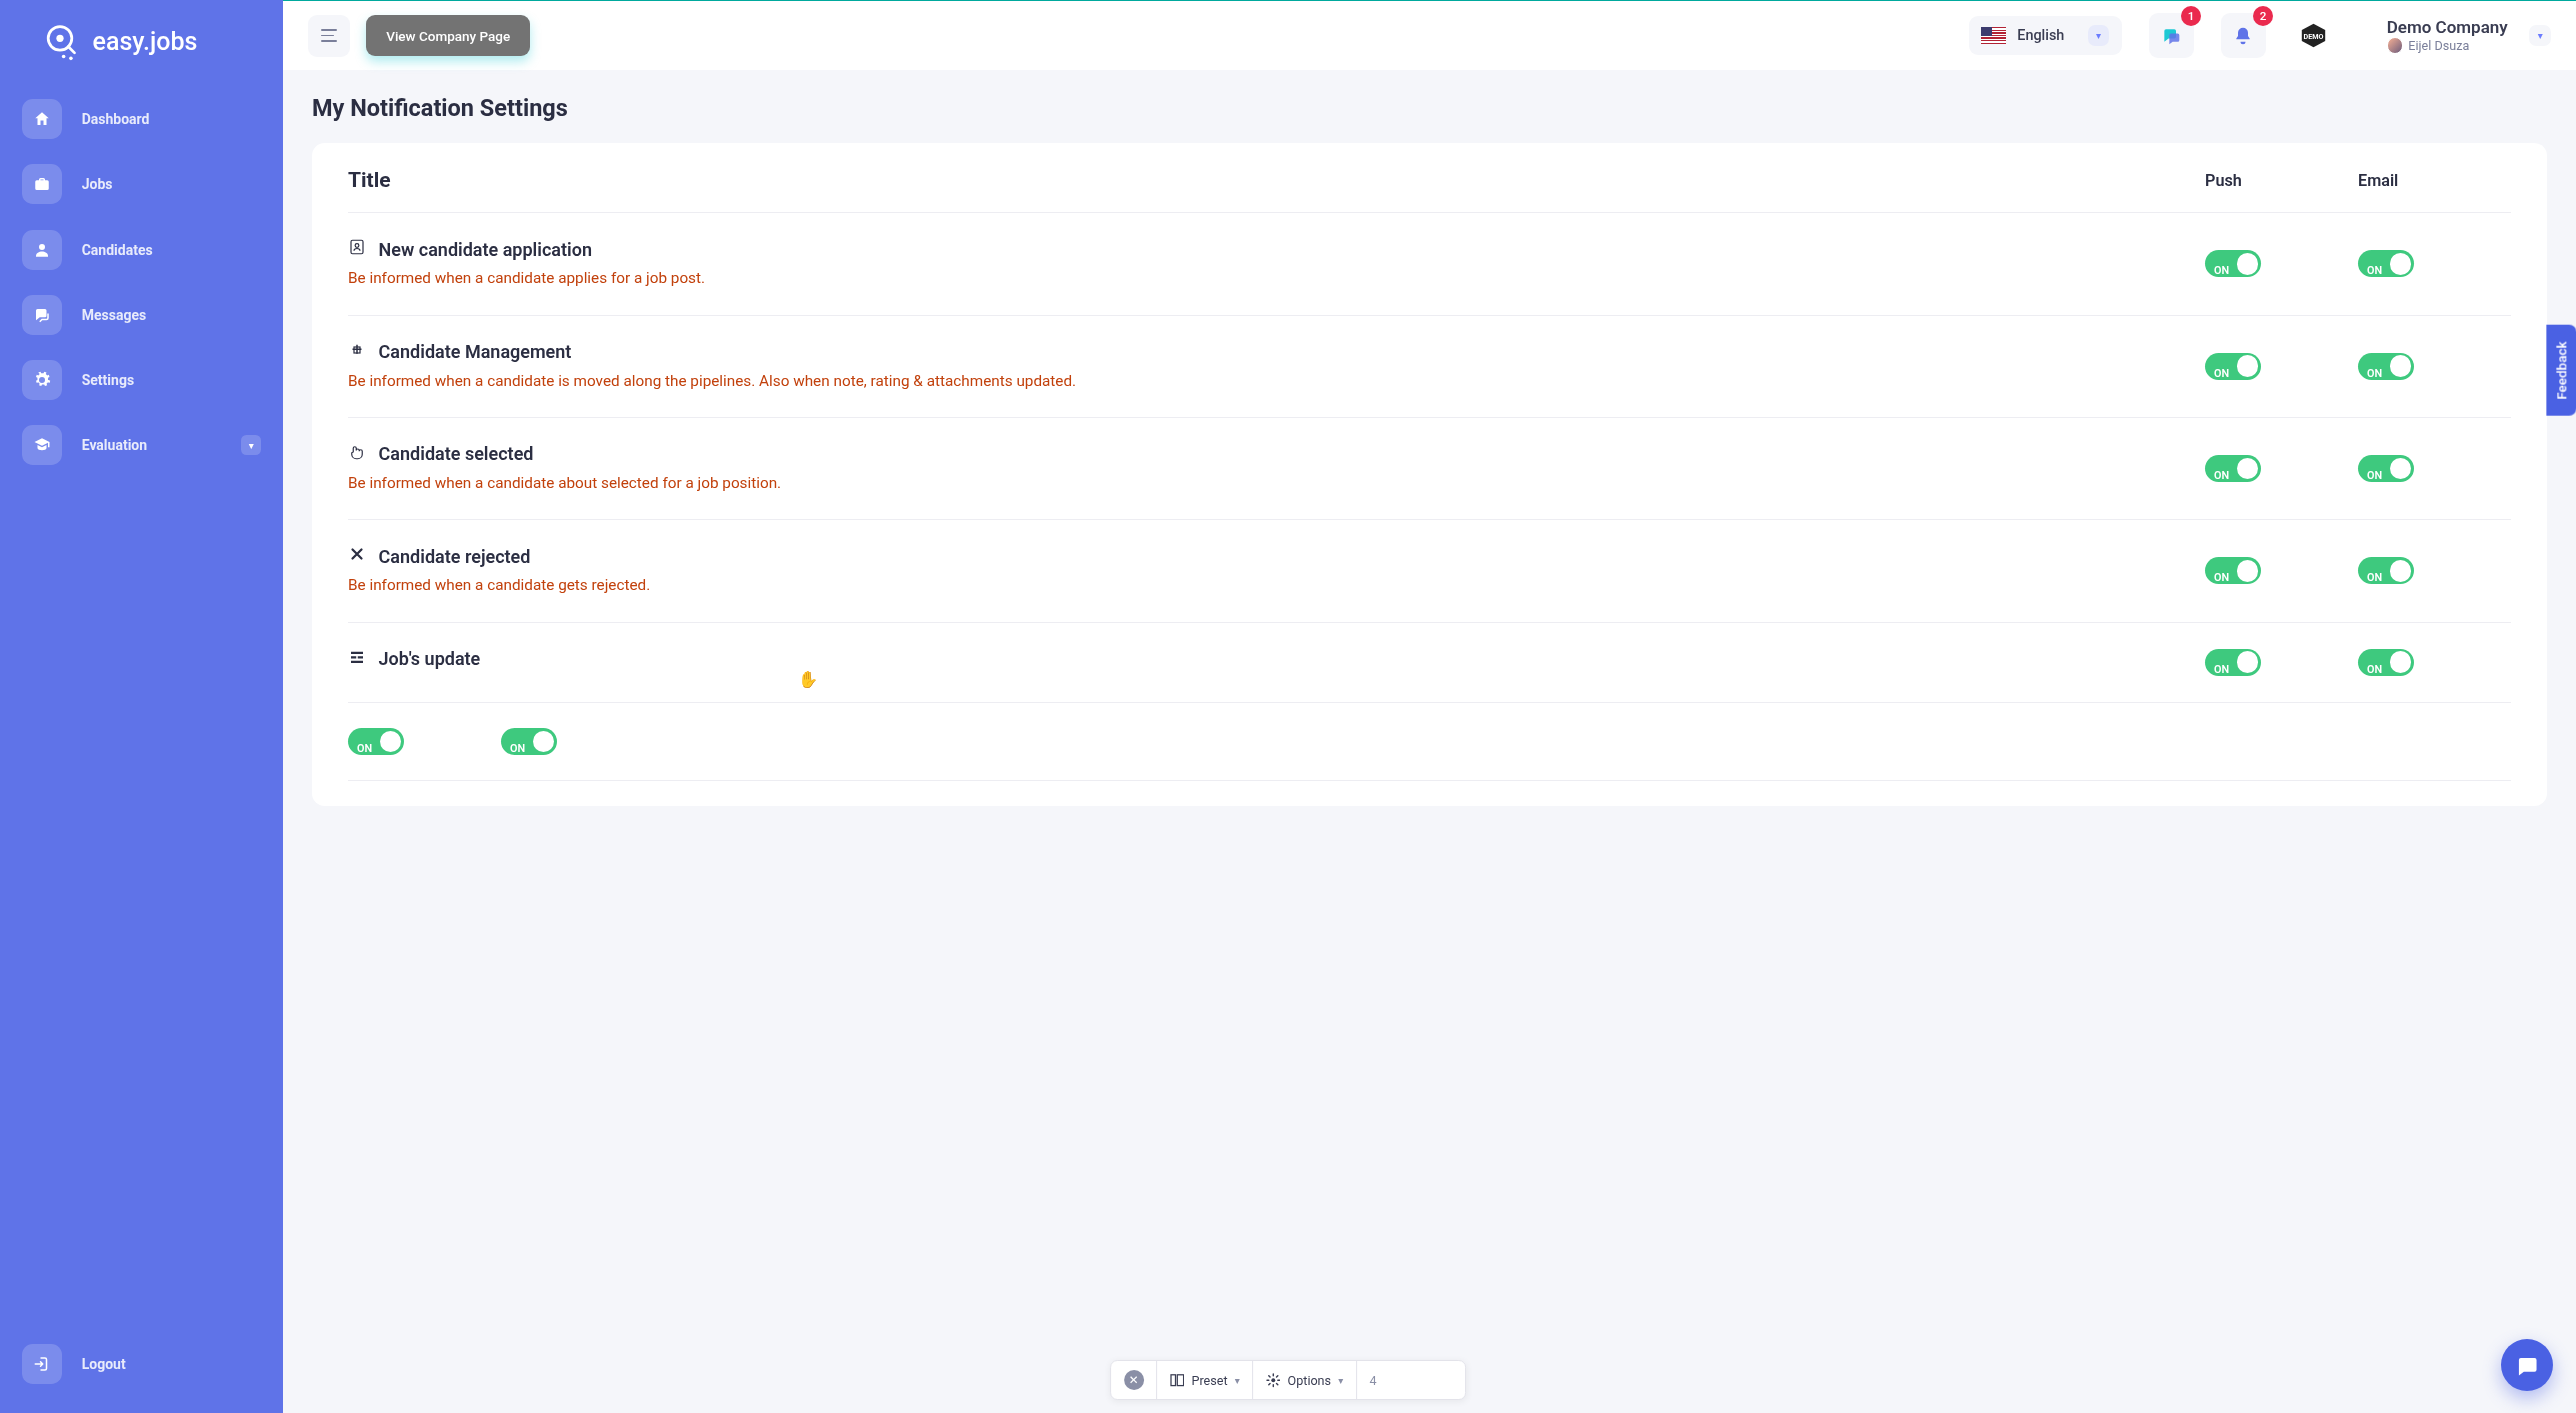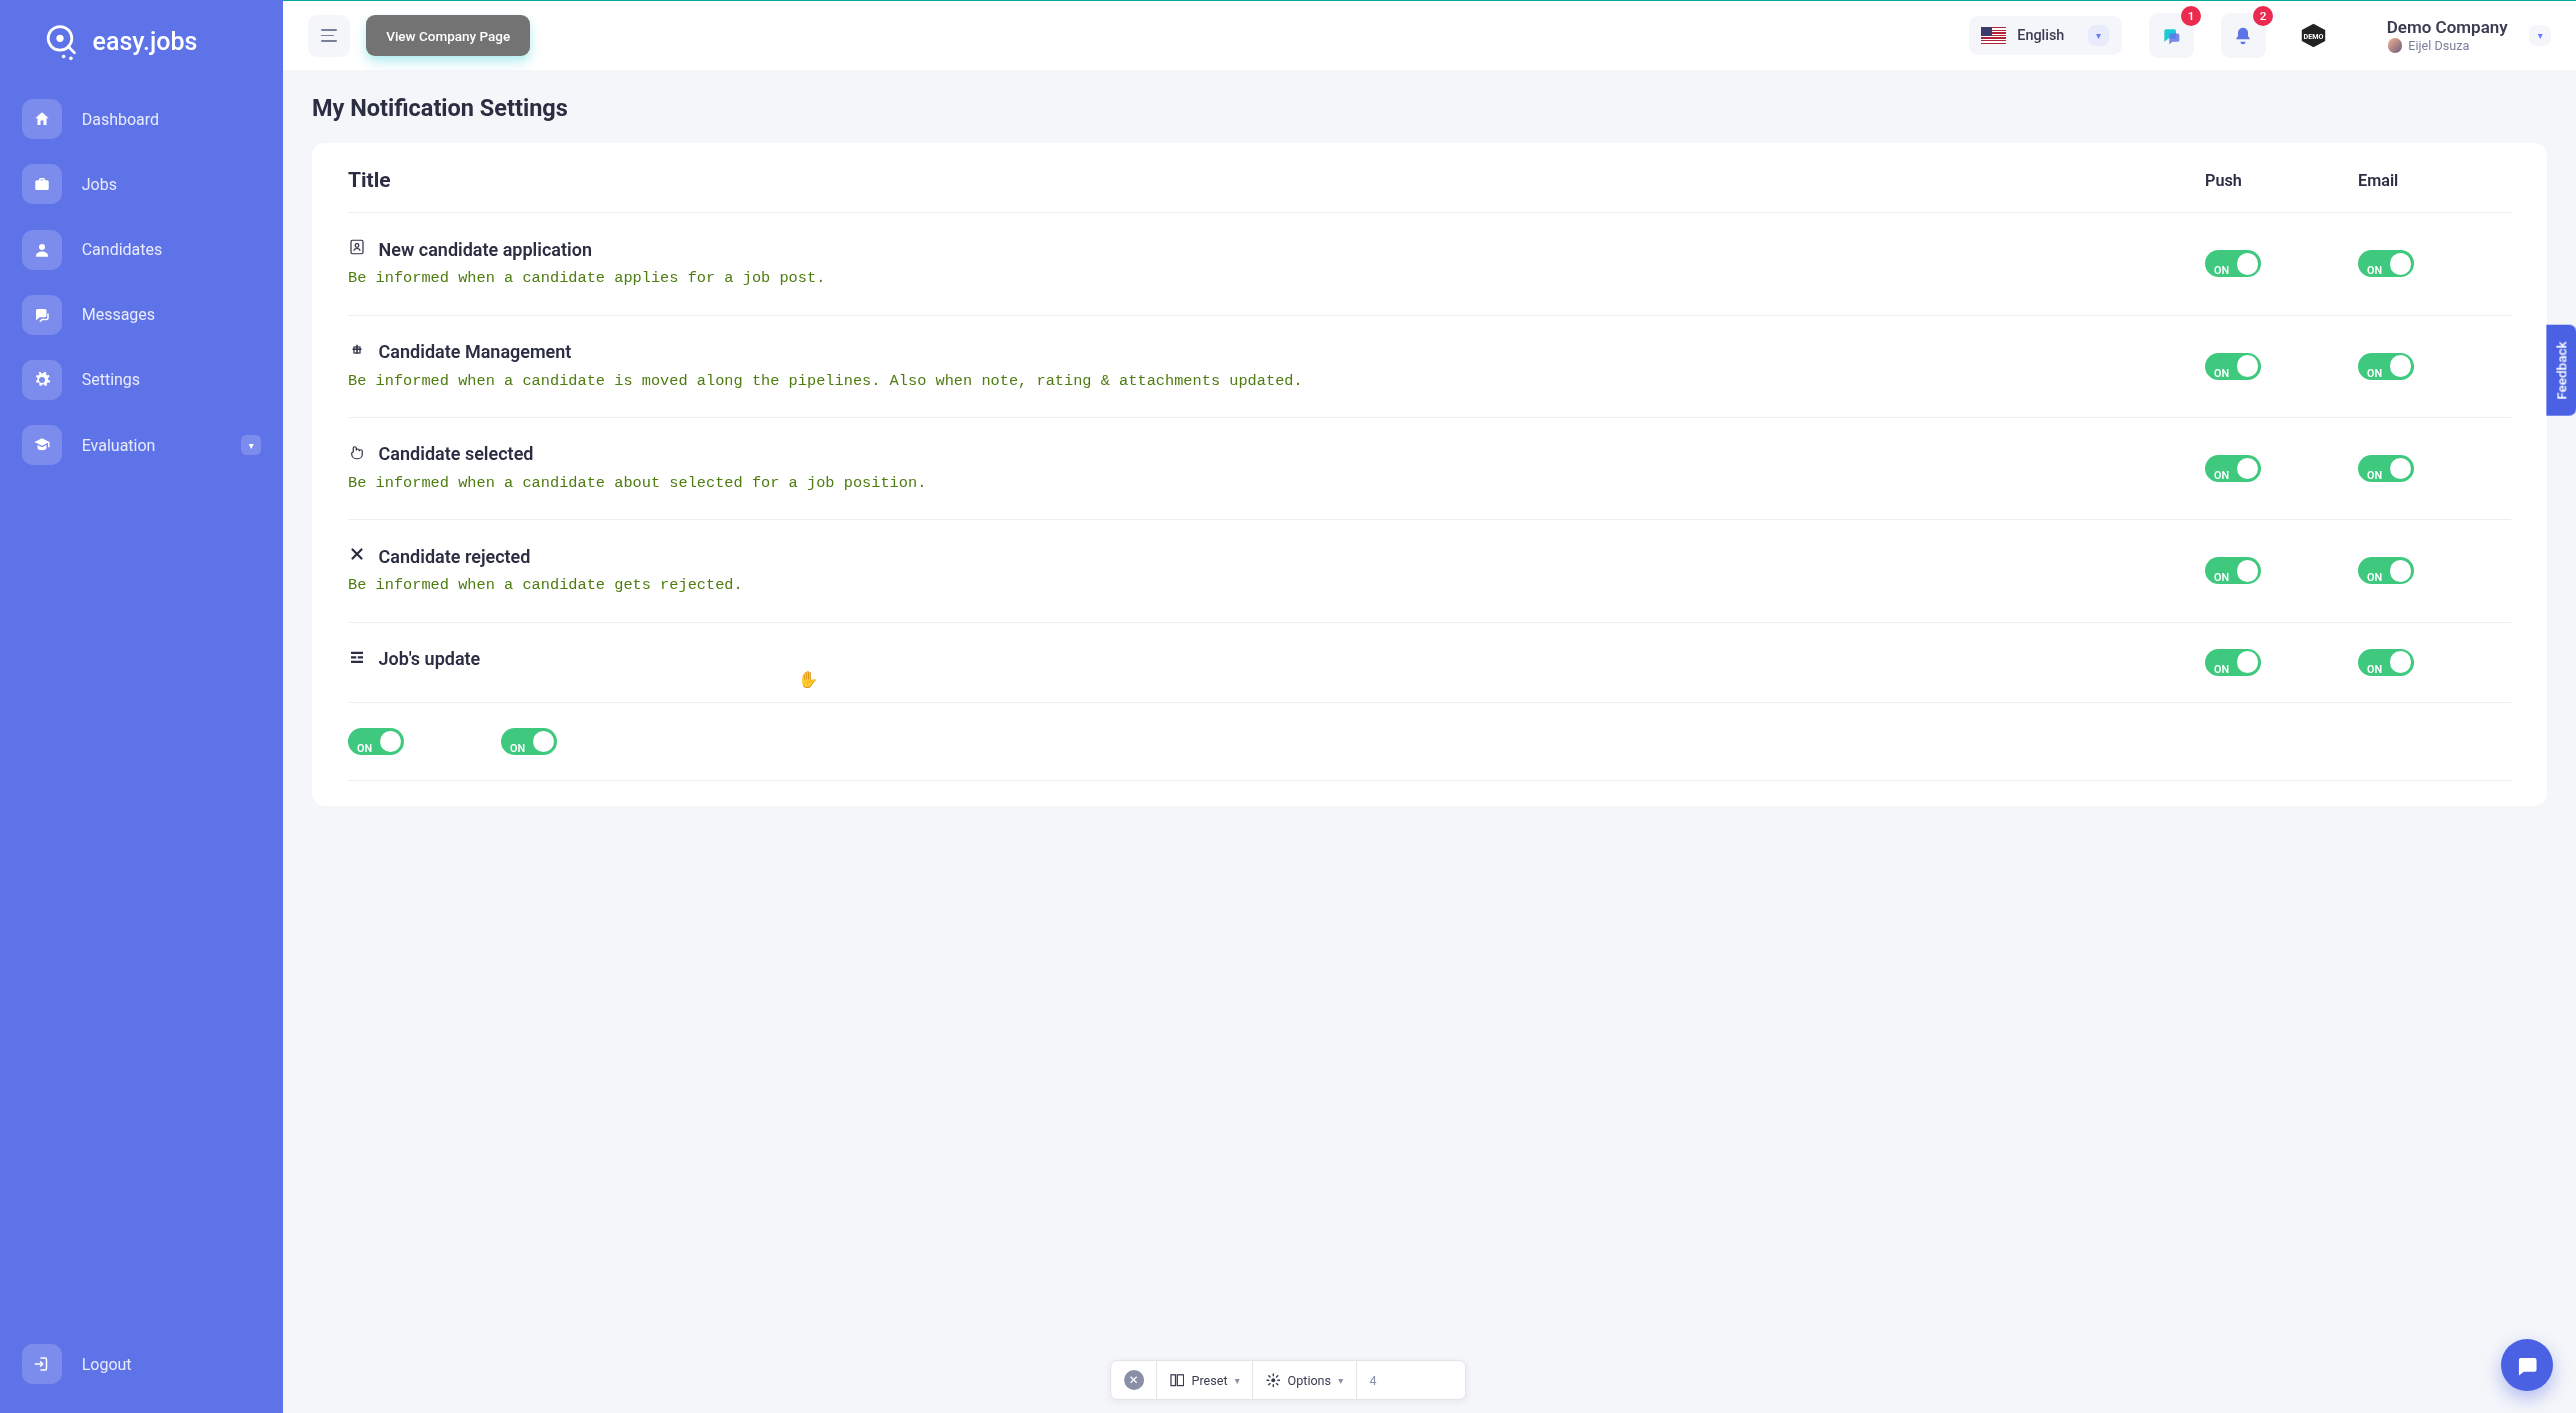--- a/index.html
+++ b/index.html
@@ -6,21 +6,21 @@
 body { background: #f5f6fa; overflow: hidden; }
 .app { display: flex; height: 100vh; }
 .sidebar { width: 283px; background: #5f73e8; color: #fff; display: flex; flex-direction: column; padding: 16.2px 0; flex-shrink: 0; }
 .logo-wrap { display: flex; align-items: center; gap: 12.6px; padding: 5.4px 21.7px 25px 40px; }
 .logo-icon { width: 40px; height: 40px; }
 .logo-text { font-size: 25px; font-weight: 500; color: #fff; }
 .nav { list-style: none; padding: 0 21.7px; flex: 1; }
 .nav-item { display: flex; align-items: center; gap: 20px; padding: 12.6px 0; cursor: pointer; }
 .nav-icon-box { width: 40px; height: 40px; border-radius: 10.8px; background: rgba(255,255,255,0.18); display: flex; align-items: center; justify-content: center; flex-shrink: 0; }
 .nav-icon-box svg { width: 18px; height: 18px; fill: #fff; }
-.nav-label { font-size: 16px; font-weight: 400; color: #e8ebfb; }
+.nav-label { font-size: 14px; font-weight: 700; color: #e8ebfb; }
 .nav-chevron { margin-left: auto; width: 20px; height: 20px; border-radius: 5.4px; background: rgba(255,255,255,0.18); display: flex; align-items: center; justify-content: center; font-size: 10px; color: #fff; }
 .main { flex: 1; display: flex; flex-direction: column; min-width: 0; }
 .topbar { height: 70px; background: #fff; border-top: 1.8px solid #00a99d; display: flex; align-items: center; padding: 0 25px; gap: 16.2px; }
 .hamburger { width: 42px; height: 42px; border-radius: 9px; background: #f5f6fa; display: flex; align-items: center; justify-content: center; cursor: pointer; }
 .hamburger-lines { display: flex; flex-direction: column; gap: 3.6px; align-items: flex-start; }
 .hamburger-lines span { height: 1.8px; background: #7a7f9a; border-radius: 1.8px; }
 .hamburger-lines span:nth-child(1){ width: 16.2px;} .hamburger-lines span:nth-child(2){ width: 12.6px;} .hamburger-lines span:nth-child(3){ width: 16.2px;}
 .btn-primary { background: #737373; color: #fff; border: none; padding: 12.6px 20px; border-radius: 9px; font-size: 13.5px; font-weight: 500; cursor: pointer; box-shadow: 0 5.4px 10.8px rgba(29,201,212,0.35); }
 .spacer { flex: 1; }
 .lang-select { display: flex; align-items: center; gap: 10.8px; background: #f5f6fa; padding: 9px 12.6px; border-radius: 9px; cursor: pointer; }
@@ -42,21 +42,21 @@
 .page-title { font-size: 23.5px; font-weight: 700; color: #2b2e42; margin-bottom: 21.7px; }
 .card { background: #fff; border-radius: 12.6px; padding: 25px 36px; }
 .tbl-head { display: flex; padding-bottom: 20px; border-bottom: 0.9px solid #ededf2; }
 .col-title { flex: 1; font-size: 21px; font-weight: 700; color: #2b2e42; }
 .col-push, .col-email { width: 153px; font-size: 16.2px; font-weight: 600; color: #2b2e42; }
 .row { display: flex; align-items: center; padding: 25px 0; border-bottom: 0.9px solid #ededf2; }
 .row-left { flex: 1; }
 .row-title-wrap { display:flex; align-items:center; gap: 12.6px; margin-bottom: 7.2px; }
 .row-ico { width: 18px; height: 18px; color:#2b2e42; }
 .row-title { font-size: 18px; font-weight: 600; color: #2b2e42; }
-.row-desc { font-size: 15.3px; color: #4d7c0f; line-height: 1.45; font-family: Liberation Mono, monospace; }
+.row-desc { font-size: 15.3px; color: #c2410c; line-height: 1.45; }
 .col-push, .col-email { display:flex; align-items:center; }
 .toggle { width: 56px; height: 27px; border-radius: 13.5px; background: #3ec97e; position: relative; cursor: pointer; display: flex; align-items: flex-end; }
 .toggle-label { color:#fff; font-size:10.8px; font-weight:600; margin-left:9px; }
 .toggle-knob { position:absolute; right:2.7px; top:2.7px; width:21.7px; height:21.7px; border-radius:50%; background:#fff; }
 .feedback-tab { position: fixed; right: 0; top: 325px; background: #4a61e3; color: #fff; writing-mode: vertical-rl; padding: 16.2px 7.2px; border-radius: 7.2px 0 0 7.2px; font-size: 13.5px; font-weight: 500; cursor: pointer; transform: rotate(180deg); }
 .chat-bubble { position: fixed; right: 23.5px; bottom: 21.7px; width: 52px; height: 52px; border-radius: 50%; background: #4a61e3; display: flex; align-items: center; justify-content: center; cursor: pointer; box-shadow: 0 7.2px 18px rgba(74,97,227,0.4); }
 .chat-bubble svg { width: 23.5px; height: 23.5px; fill: #fff; }
 .floating-bar { position: fixed; left: 50%; transform: translateX(-50%); bottom: 12.6px; background: #fff; border: 0.9px solid #e3e3ea; border-radius: 7.2px; display: flex; align-items: stretch; height: 40px; box-shadow: 0 1.8px 7.2px rgba(0,0,0,0.06); }
 .fb-seg { display: flex; align-items: center; padding: 0 12.6px; border-right: 0.9px solid #e3e3ea; gap: 7.2px; cursor: pointer; font-size: 12.6px; color: #3a3d52; }
 .fb-seg:last-child { border-right:none; }

